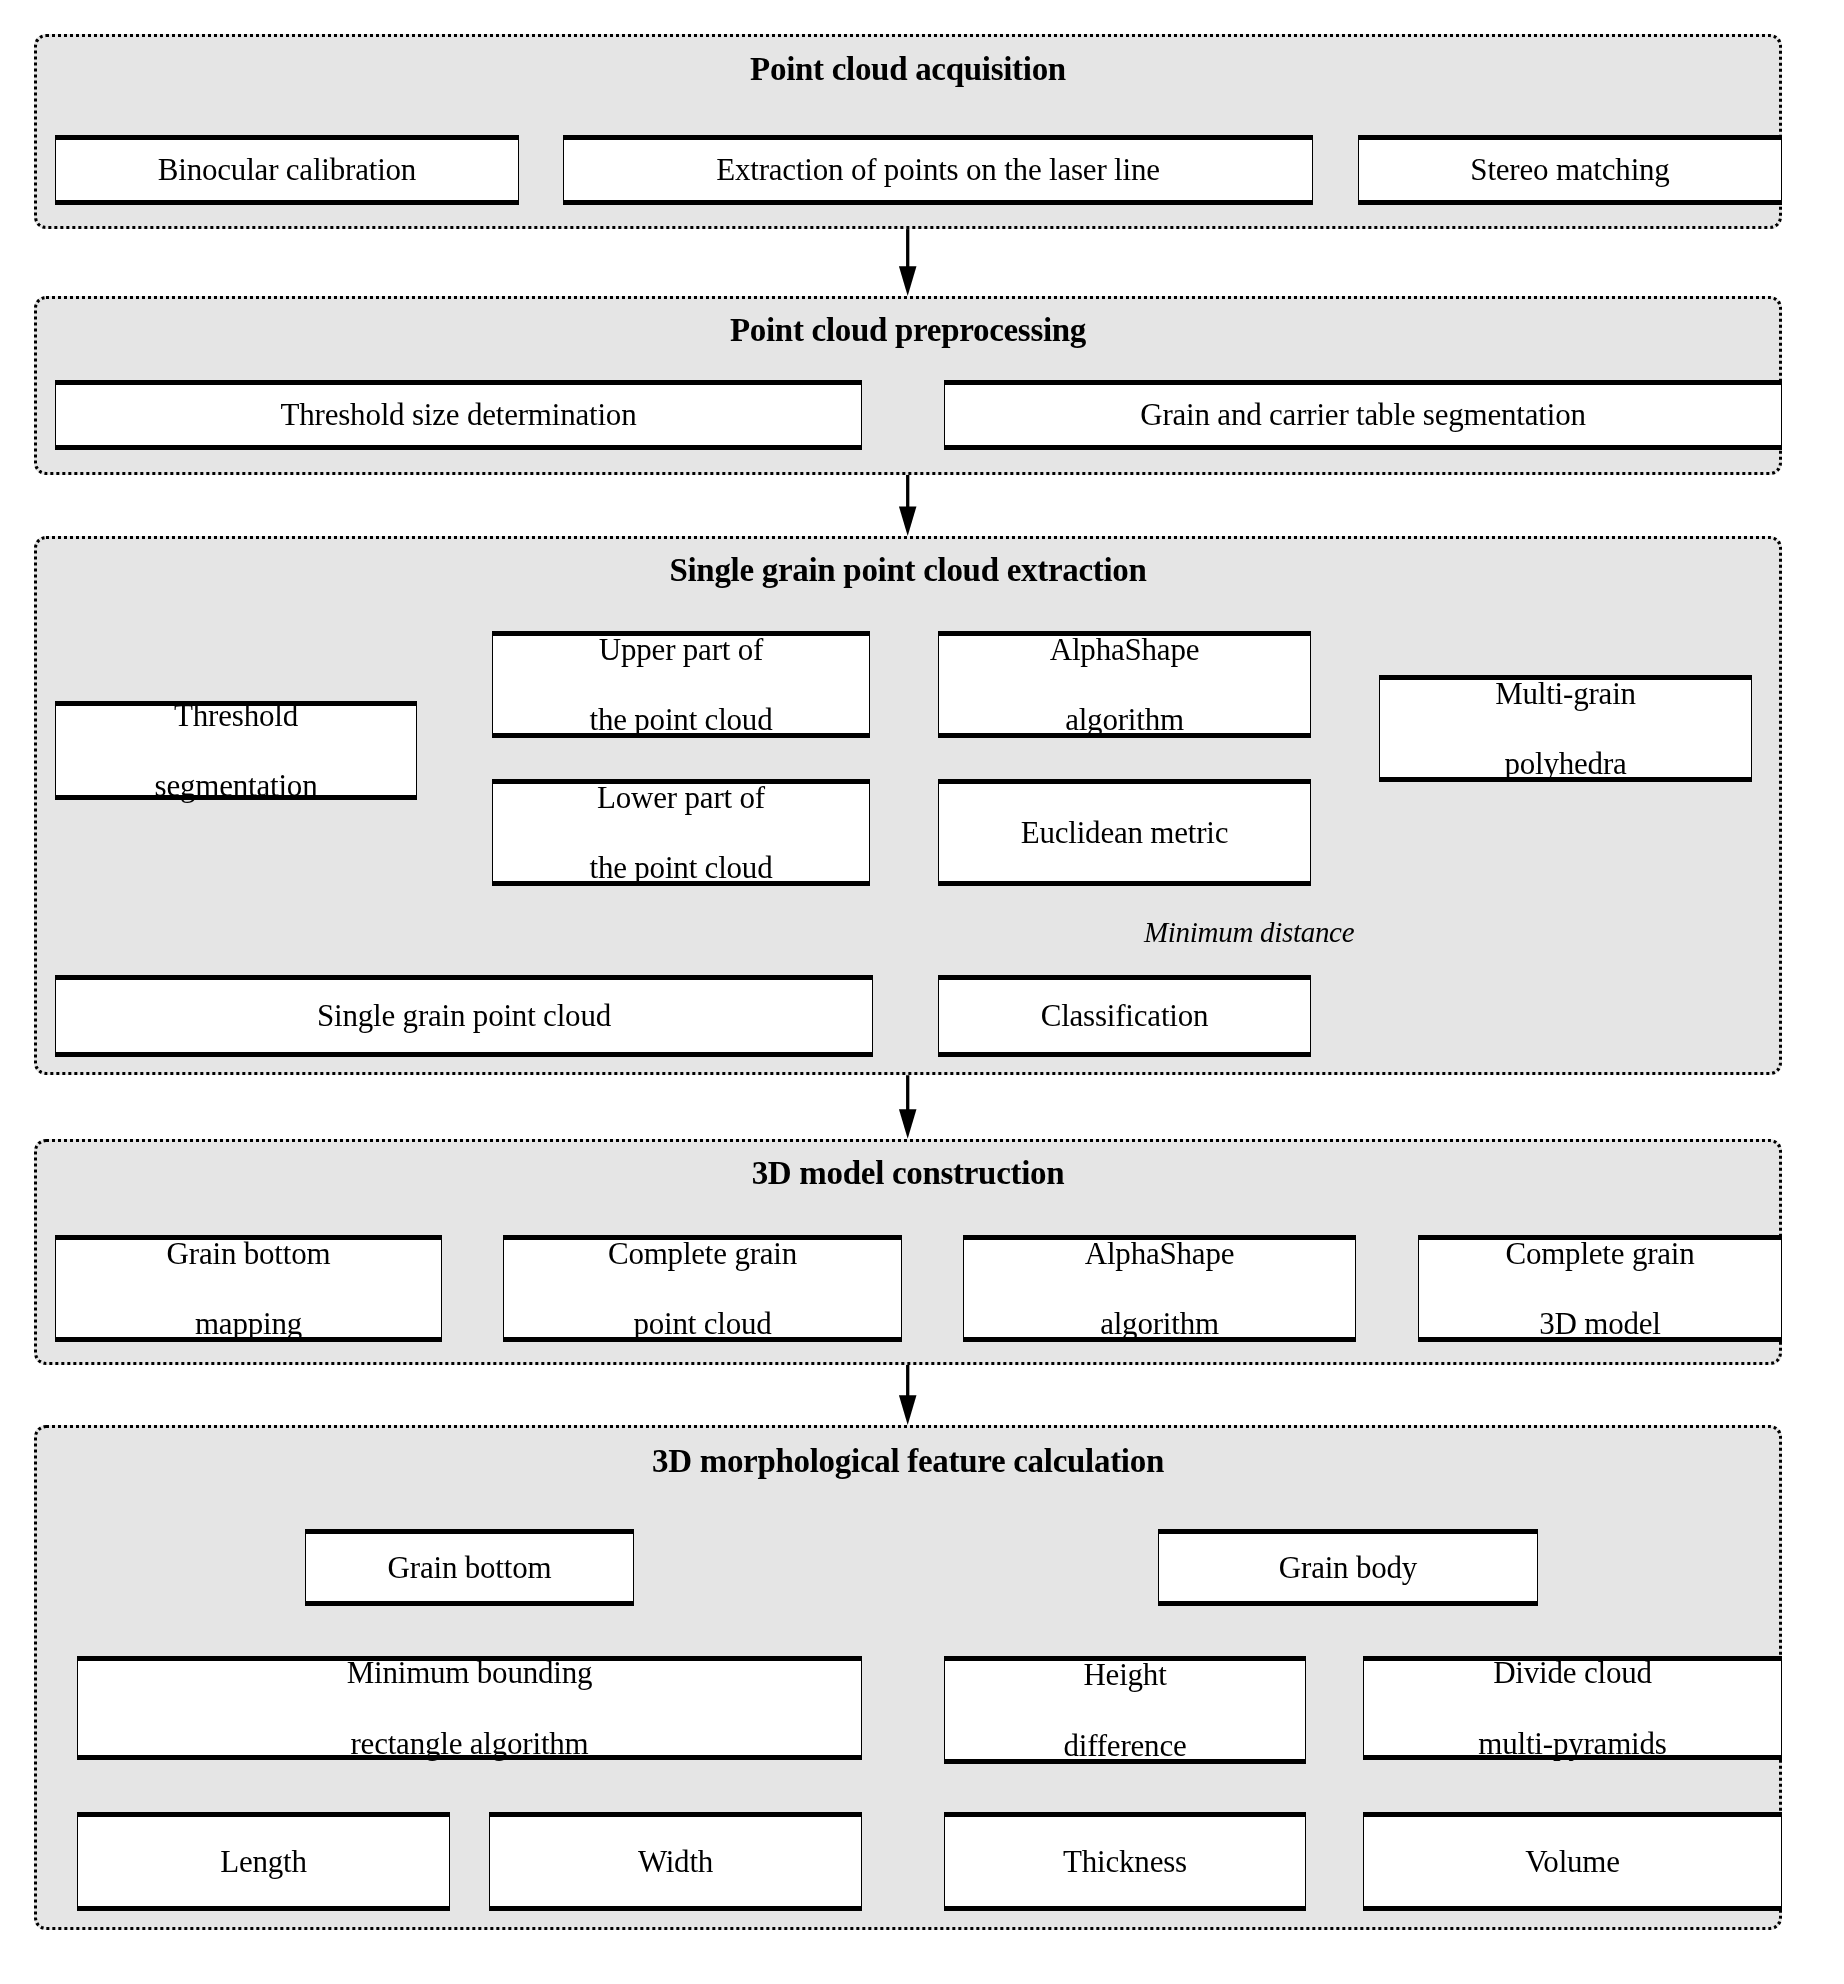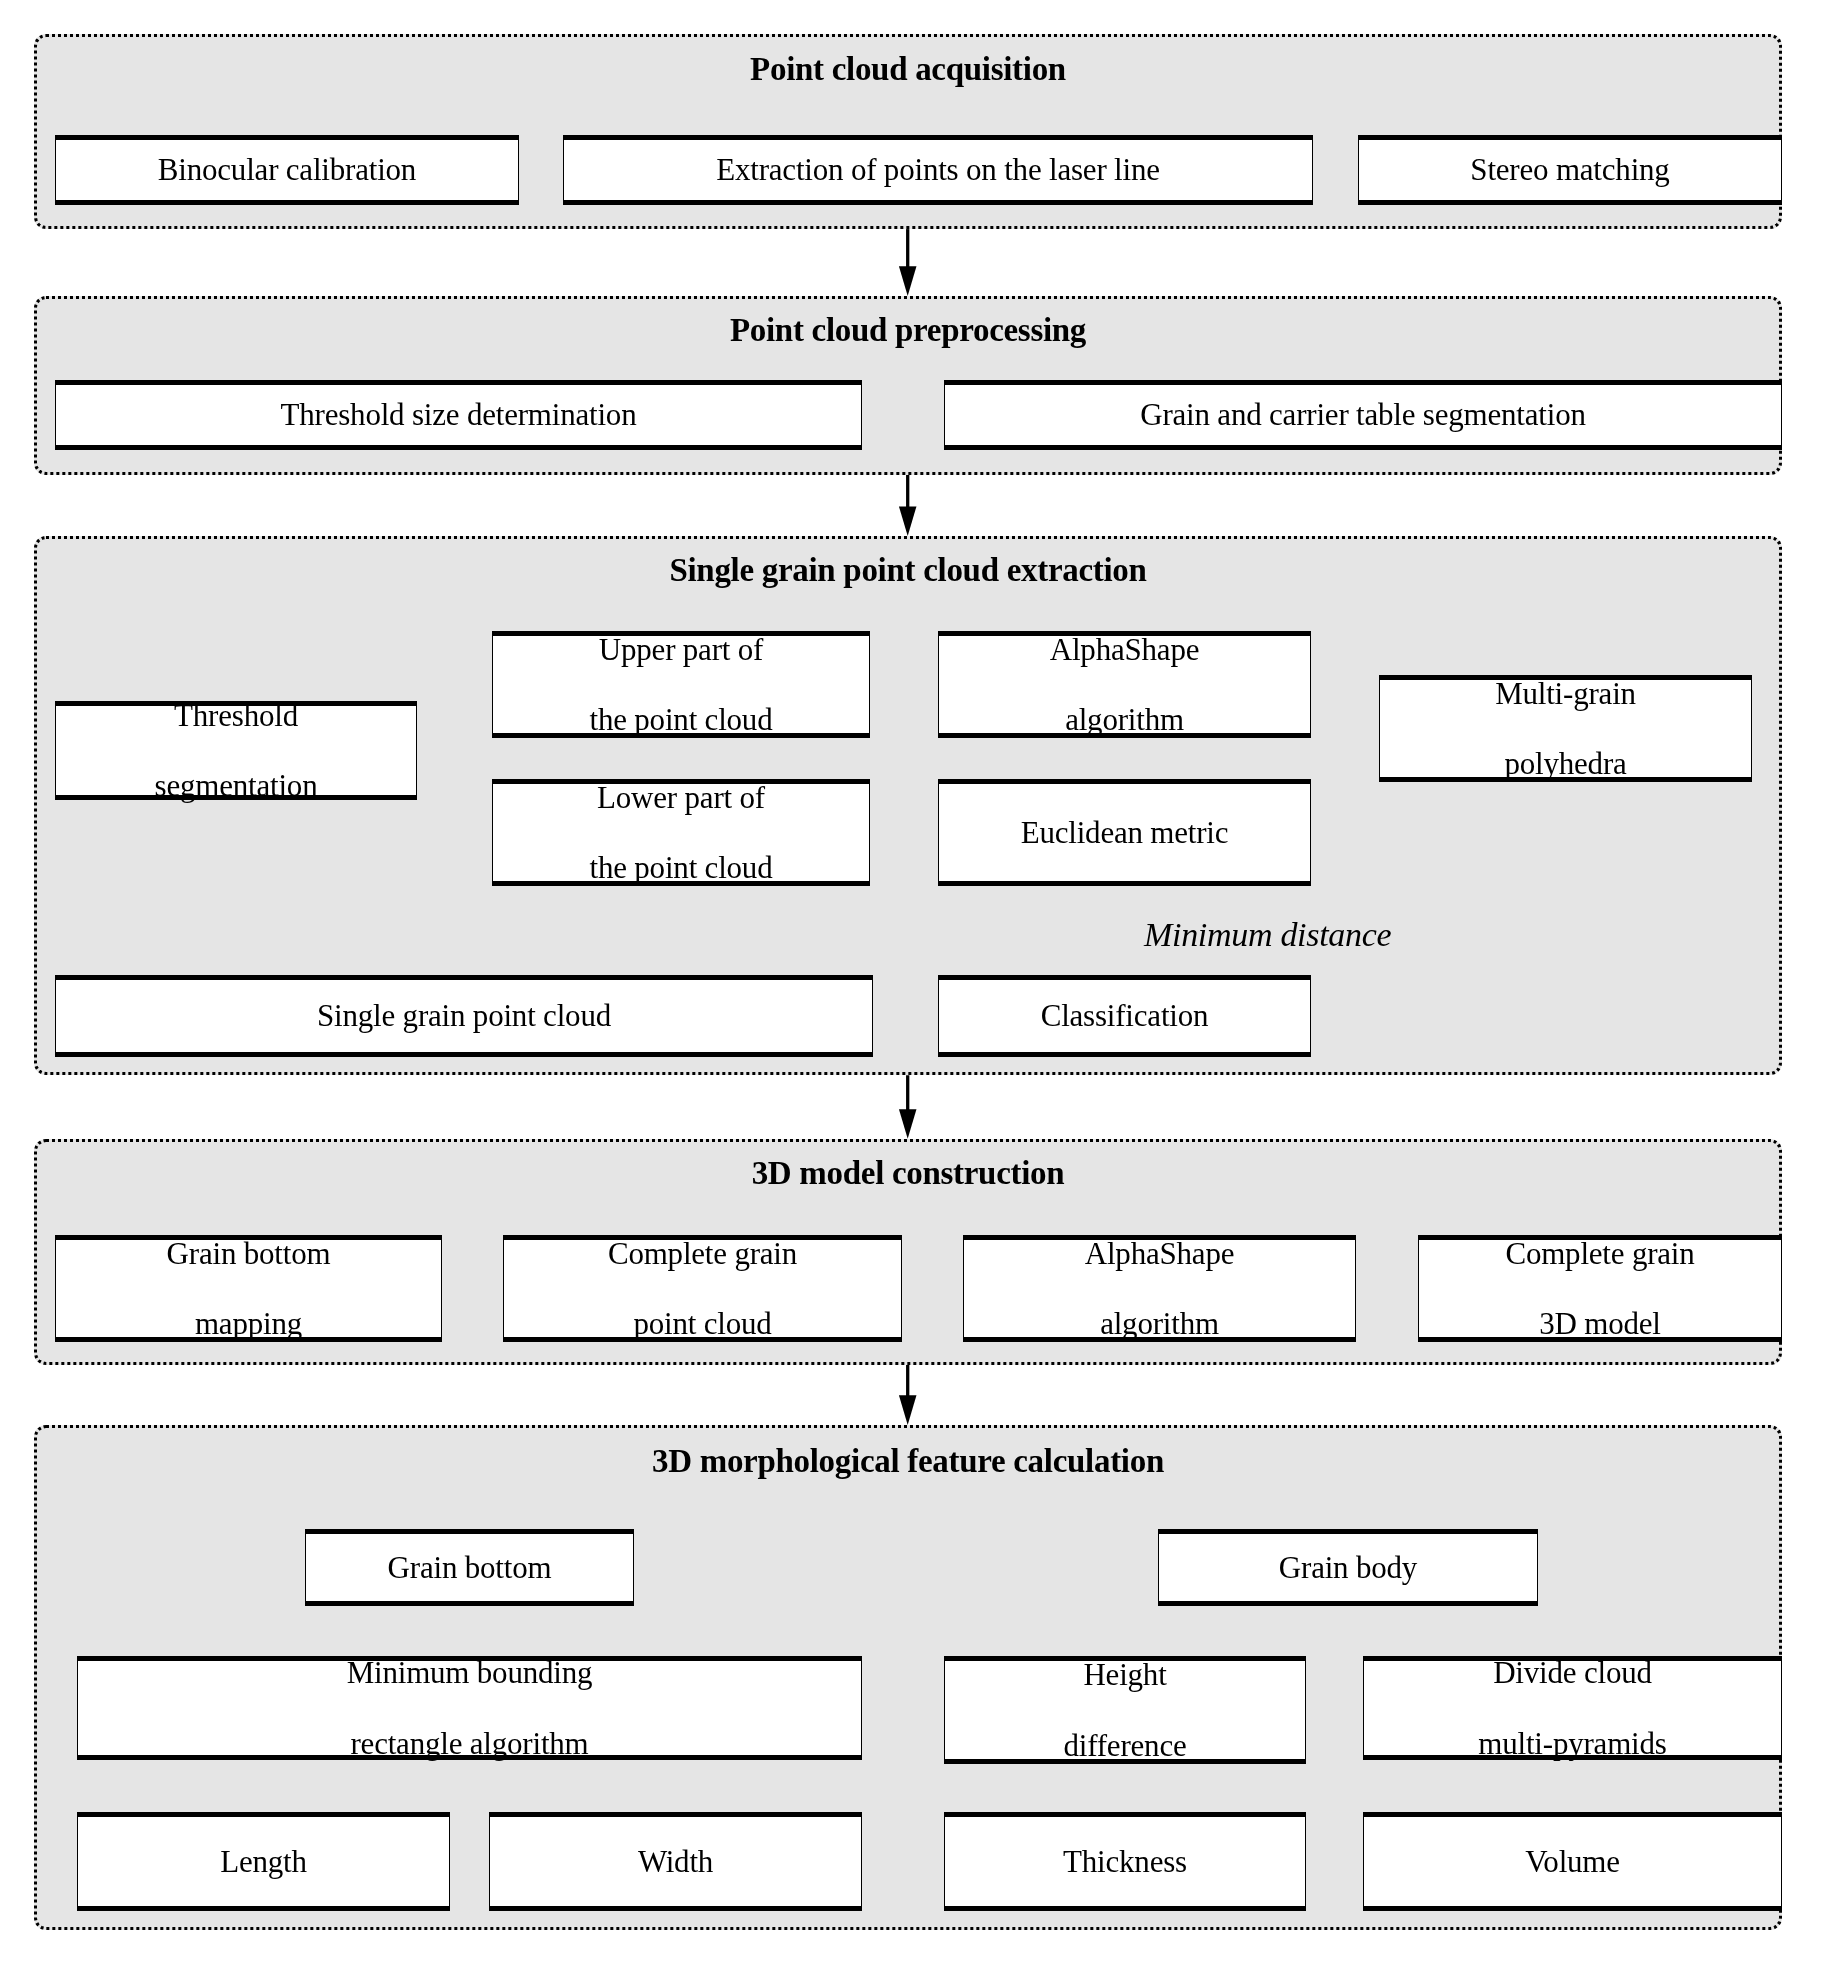--- a/index.html
+++ b/index.html
@@ -49,21 +49,21 @@
     letter-spacing:-0.2px;
   }
   .box span{display:block;width:100%;}
 
   
   #wires{position:absolute;left:0;top:0;width:1845px;height:1985px;pointer-events:none;}
 
   .edge-label{
     position:absolute;
     font-style:italic;
-    font-size:34px;
+    font-size:29px;
     white-space:nowrap;
     letter-spacing:-0.3px;
   }
 </style>
 </head>
 <body>
 
 <div id="stage">
 
   <svg id="wires" viewBox="0 0 3366 3622" width="1845" height="1985">

